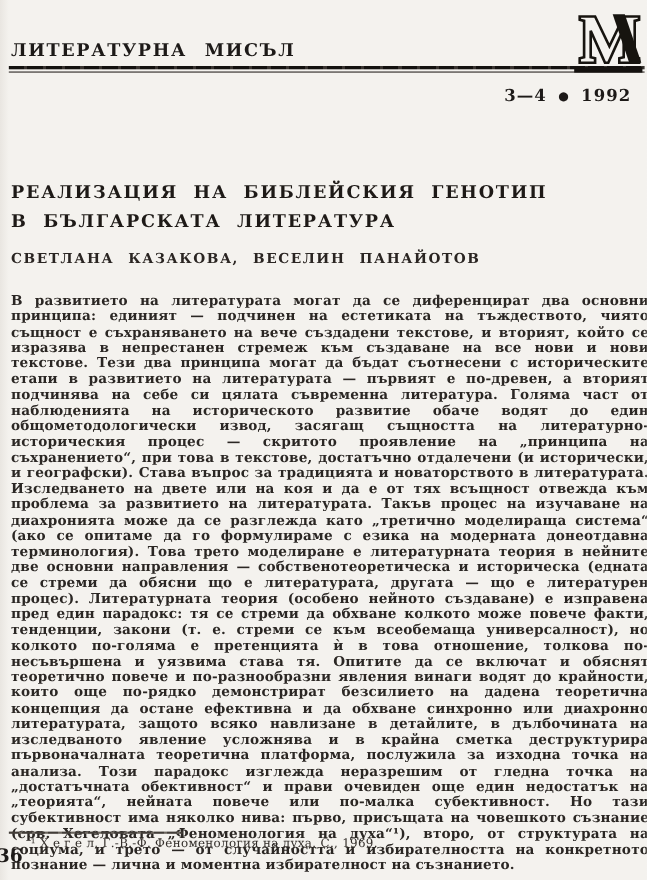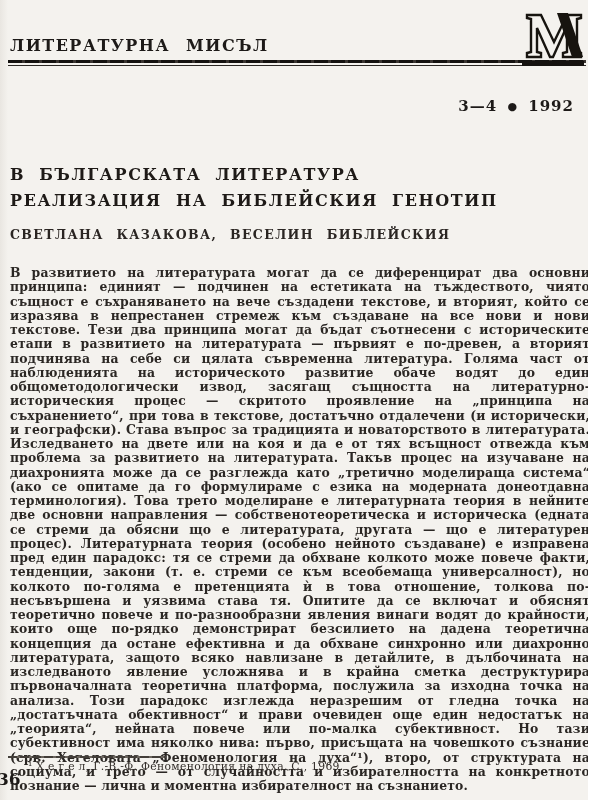--- a/index.html
+++ b/index.html
@@ -29,21 +29,20 @@
   }
   .logo{position:absolute;left:524px;top:12px;width:60px;height:48px;}
   .logo-underbar{
     position:absolute;left:522px;top:61px;width:62px;height:5px;
     background:#15120f;
   }
   .issue{
     position:absolute;right:14px;top:78px;
     font-size:15px;font-weight:bold;letter-spacing:1px;word-spacing:4px;
     color:#1d1a18;
-    margin-top:19px;
   }
   .issue .dot{font-size:11px;vertical-align:1px;}
   .title{
     position:absolute;left:10px;top:162px;width:560px;
     font-size:16px;font-weight:bold;line-height:26px;
     letter-spacing:1.6px;word-spacing:7px;
     color:#1e1a17;
   }
   .authors{
     position:absolute;left:10px;top:227px;width:560px;
@@ -91,25 +90,25 @@
   </svg>
   <div class="logo-underbar"></div>
 
   <div class="issue">
     <span>3—4</span>
     <span class="dot">●</span>
     <span>1992</span>
   </div>
 
   <div class="title">
+    <div>РЕАЛИЗАЦИЯ НА БИБЛЕЙСКИЯ ГЕНОТИП</div>
     <div>В БЪЛГАРСКАТА ЛИТЕРАТУРА</div>
-    <div>РЕАЛИЗАЦИЯ НА БИБЛЕЙСКИЯ ГЕНОТИП</div>
   </div>
 
-  <div class="authors">СВЕТЛАНА КАЗАКОВА, ВЕСЕЛИН БИБЛЕЙСКИЯ</div>
+  <div class="authors">СВЕТЛАНА КАЗАКОВА, ВЕСЕЛИН ПАНАЙОТОВ</div>
 
   <div class="body-text">В развитието на литературата могат да се диференцират два основни принципа: единият — подчинен на естетиката на тъждеството, чиято същност е съхраняването на вече създадени текстове, и вторият, който се изразява в непрестанен стремеж към създаване на все нови и нови текстове. Тези два принципа могат да бъдат съотнесени с историческите етапи в развитието на литературата — първият е по-древен, а вторият подчинява на себе си цялата съвременна литература. Голяма част от наблюденията на историческото развитие обаче водят до един общометодологически извод, засягащ същността на литературно-историческия процес — скритото проявление на „принципа на съхранението“, при това в текстове, достатъчно отдалечени (и исторически, и географски). Става въпрос за традицията и новаторството в литературата. Изследването на двете или на коя и да е от тях всъщност отвежда към проблема за развитието на литературата. Такъв процес на изучаване на диахронията може да се разглежда като „третично моделираща система“ (ако се опитаме да го формулираме с езика на модерната донеотдавна терминология). Това трето моделиране е литературната теория в нейните две основни направления — собственотеоретическа и историческа (едната се стреми да обясни що е литературата, другата — що е литературен процес). Литературната теория (особено нейното създаване) е изправена пред един парадокс: тя се стреми да обхване колкото може повече факти, тенденции, закони (т. е. стреми се към всеобемаща универсалност), но колкото по-голяма е претенцията ѝ в това отношение, толкова по-несъвършена и уязвима става тя. Опитите да се включат и обяснят теоретично повече и по-разнообразни явления винаги водят до крайности, които още по-рядко демонстрират безсилието на дадена теоретична концепция да остане ефективна и да обхване синхронно или диахронно литературата, защото всяко навлизане в детайлите, в дълбочината на изследваното явление усложнява и в крайна сметка деструктурира първоначалната теоретична платформа, послужила за изходна точка на анализа. Този парадокс изглежда неразрешим от гледна точка на „достатъчната обективност“ и прави очевиден още един недостатък на „теорията“, нейната повече или по-малка субективност. Но тази субективност има няколко нива: първо, присъщата на човешкото съзнание (срв. Хегеловата „Феноменология на духа“¹), второ, от структурата на социума, и трето — от случайността и избирателността на конкретното познание — лична и моментна избирателност на съзнанието.</div>
 
   <div class="footnote-rule"></div>
 
   <div class="footnote">¹ Х е г е л, Г.-В.-Ф. Феноменология на духа. С., 1969.</div>
 
   <div class="page-number">36</div>
 
 </div>

